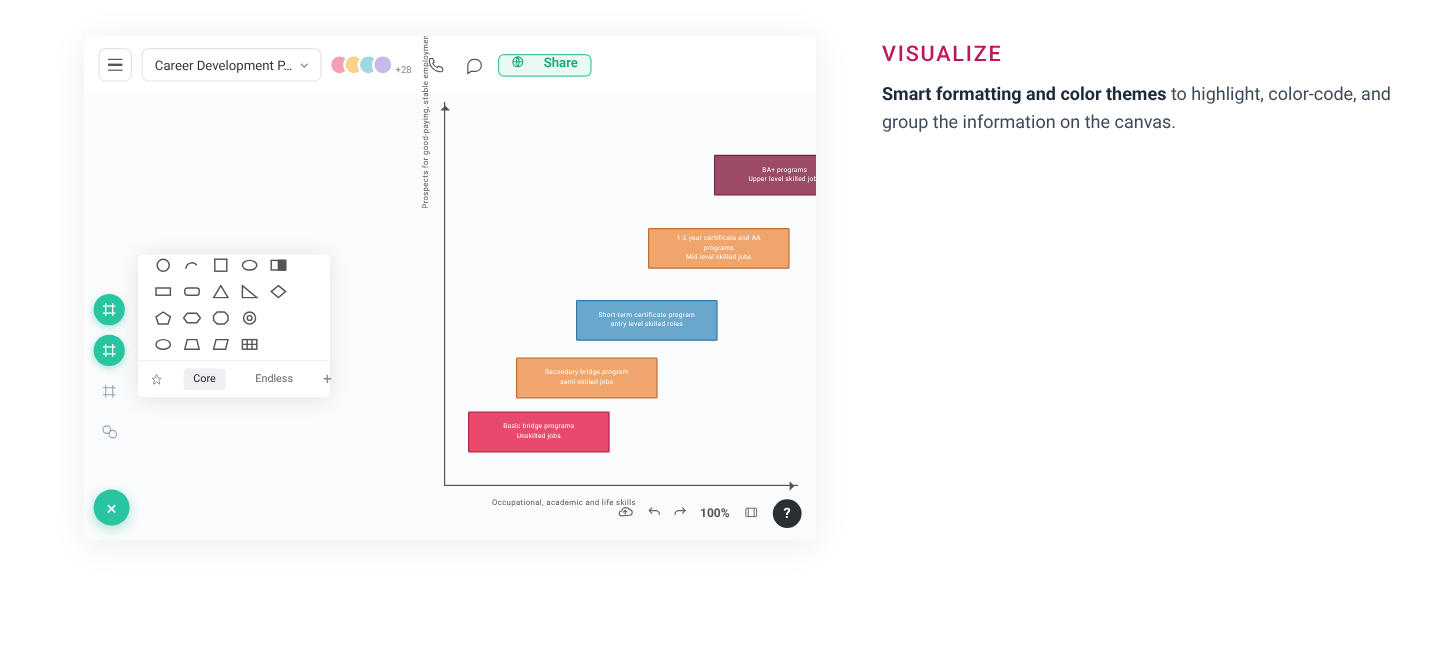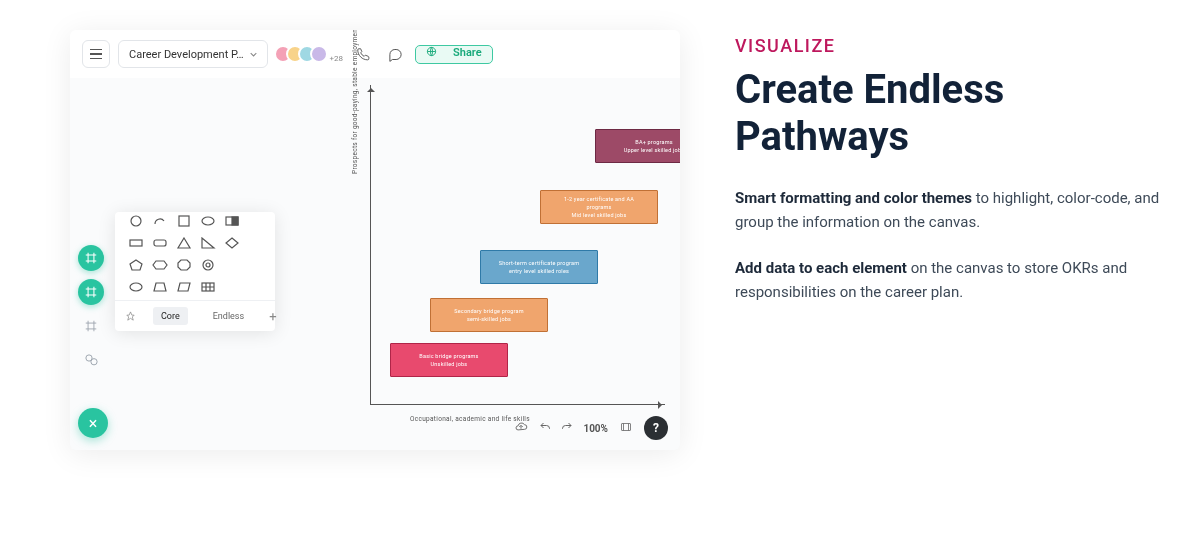--- a/index.html
+++ b/index.html
@@ -293,16 +293,14 @@
             <path d="M7 5v14M17 5v14"></path>
           </svg></span>
       <span class="help">?</span>
     </div>
 
   </div>
 </div>
 
 <div class="right">
   <div class="cat">VISUALIZE</div>
-  <h1>Create Endless Pathways</h1>
   <p class="para"><b>Smart formatting and color themes</b><span> to highlight, color-code, and group the information on the canvas.</span></p>
-  <p class="para"><b>Add data to each element</b><span> on the canvas to store OKRs and responsibilities on the career plan.</span></p>
 </div>
 
 </body></html>

